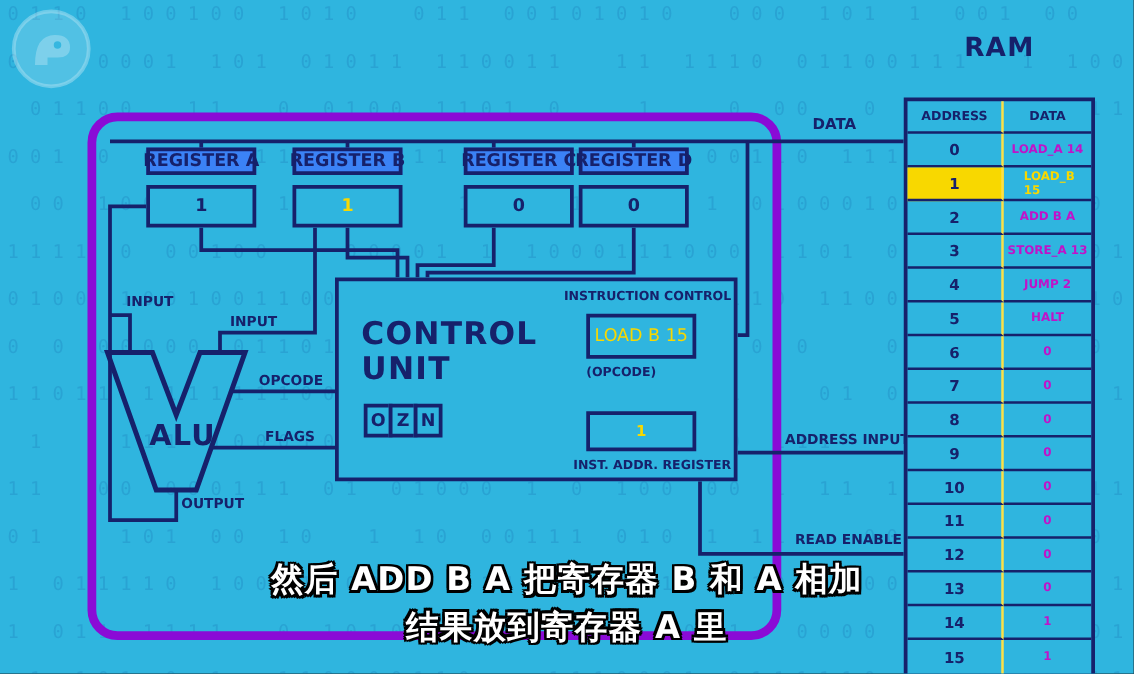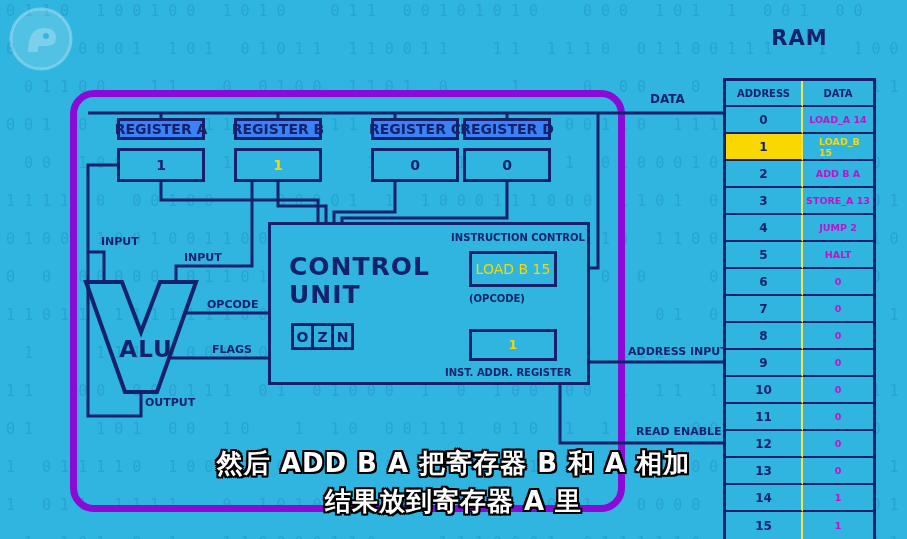--- a/index.html
+++ b/index.html
@@ -52,21 +52,21 @@
   .cu-title{position:absolute;left:18px;top:28px;width:150px;font-size:25px;font-weight:bold;color:#16216B;line-height:1.12;letter-spacing:1px;}
   .ir-label{position:absolute;left:180px;top:7px;width:134px;text-align:center;font-size:10px;font-weight:bold;color:#16216B;}
   .ir-box{position:absolute;left:198px;top:26px;width:88px;height:36px;border:3px solid #16216B;box-sizing:border-box;
     display:flex;align-items:center;justify-content:center;font-size:14px;font-weight:normal;color:#F8D800;}
   .opcode-cap{position:absolute;left:198px;top:68px;font-size:10px;font-weight:bold;color:#16216B;}
   .flags-row{position:absolute;left:20px;top:98px;display:flex;}
   .flag-box{width:23px;height:27px;border:3px solid #16216B;box-sizing:border-box;margin-right:-3px;background:#2FB5DF;
     display:flex;align-items:center;justify-content:center;font-size:14px;font-weight:bold;color:#16216B;}
   .iar-box{position:absolute;left:198px;top:104px;width:88px;height:32px;border:3px solid #16216B;box-sizing:border-box;
     display:flex;align-items:center;justify-content:center;font-size:12px;font-weight:bold;color:#F8D800;}
-  .iar-label{position:absolute;left:174px;top:142px;width:140px;text-align:left;font-size:10px;font-weight:bold;color:#16216B;}
+  .iar-label{position:absolute;left:174px;top:142px;width:140px;text-align:right;font-size:10px;font-weight:bold;color:#16216B;}
   
   .alu-label{position:absolute;left:108px;top:336px;width:76px;text-align:center;z-index:3;
     font-size:23px;font-weight:bold;color:#16216B;letter-spacing:1px;}
   
   .wire-label{position:absolute;z-index:3;font-size:11px;font-weight:bold;color:#16216B;white-space:nowrap;}
   #lbl-input1{left:101px;top:235px;}
   #lbl-input2{left:184px;top:251px;}
   #lbl-opcode{left:207px;top:298px;}
   #lbl-flags{left:212px;top:343px;}
   #lbl-output{left:145px;top:396px;}

